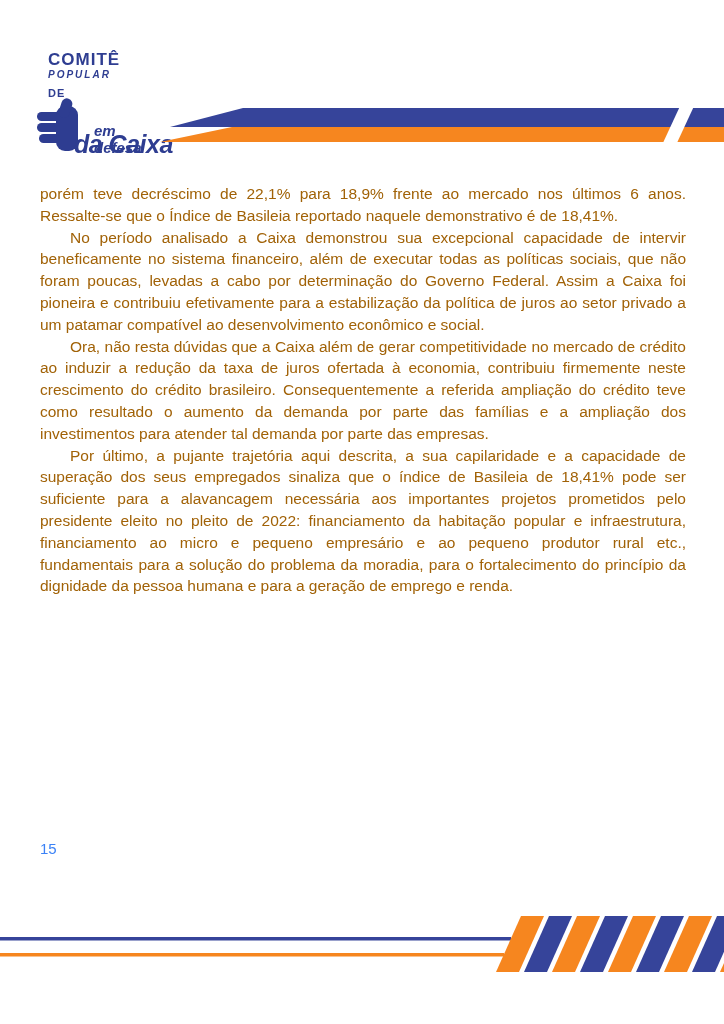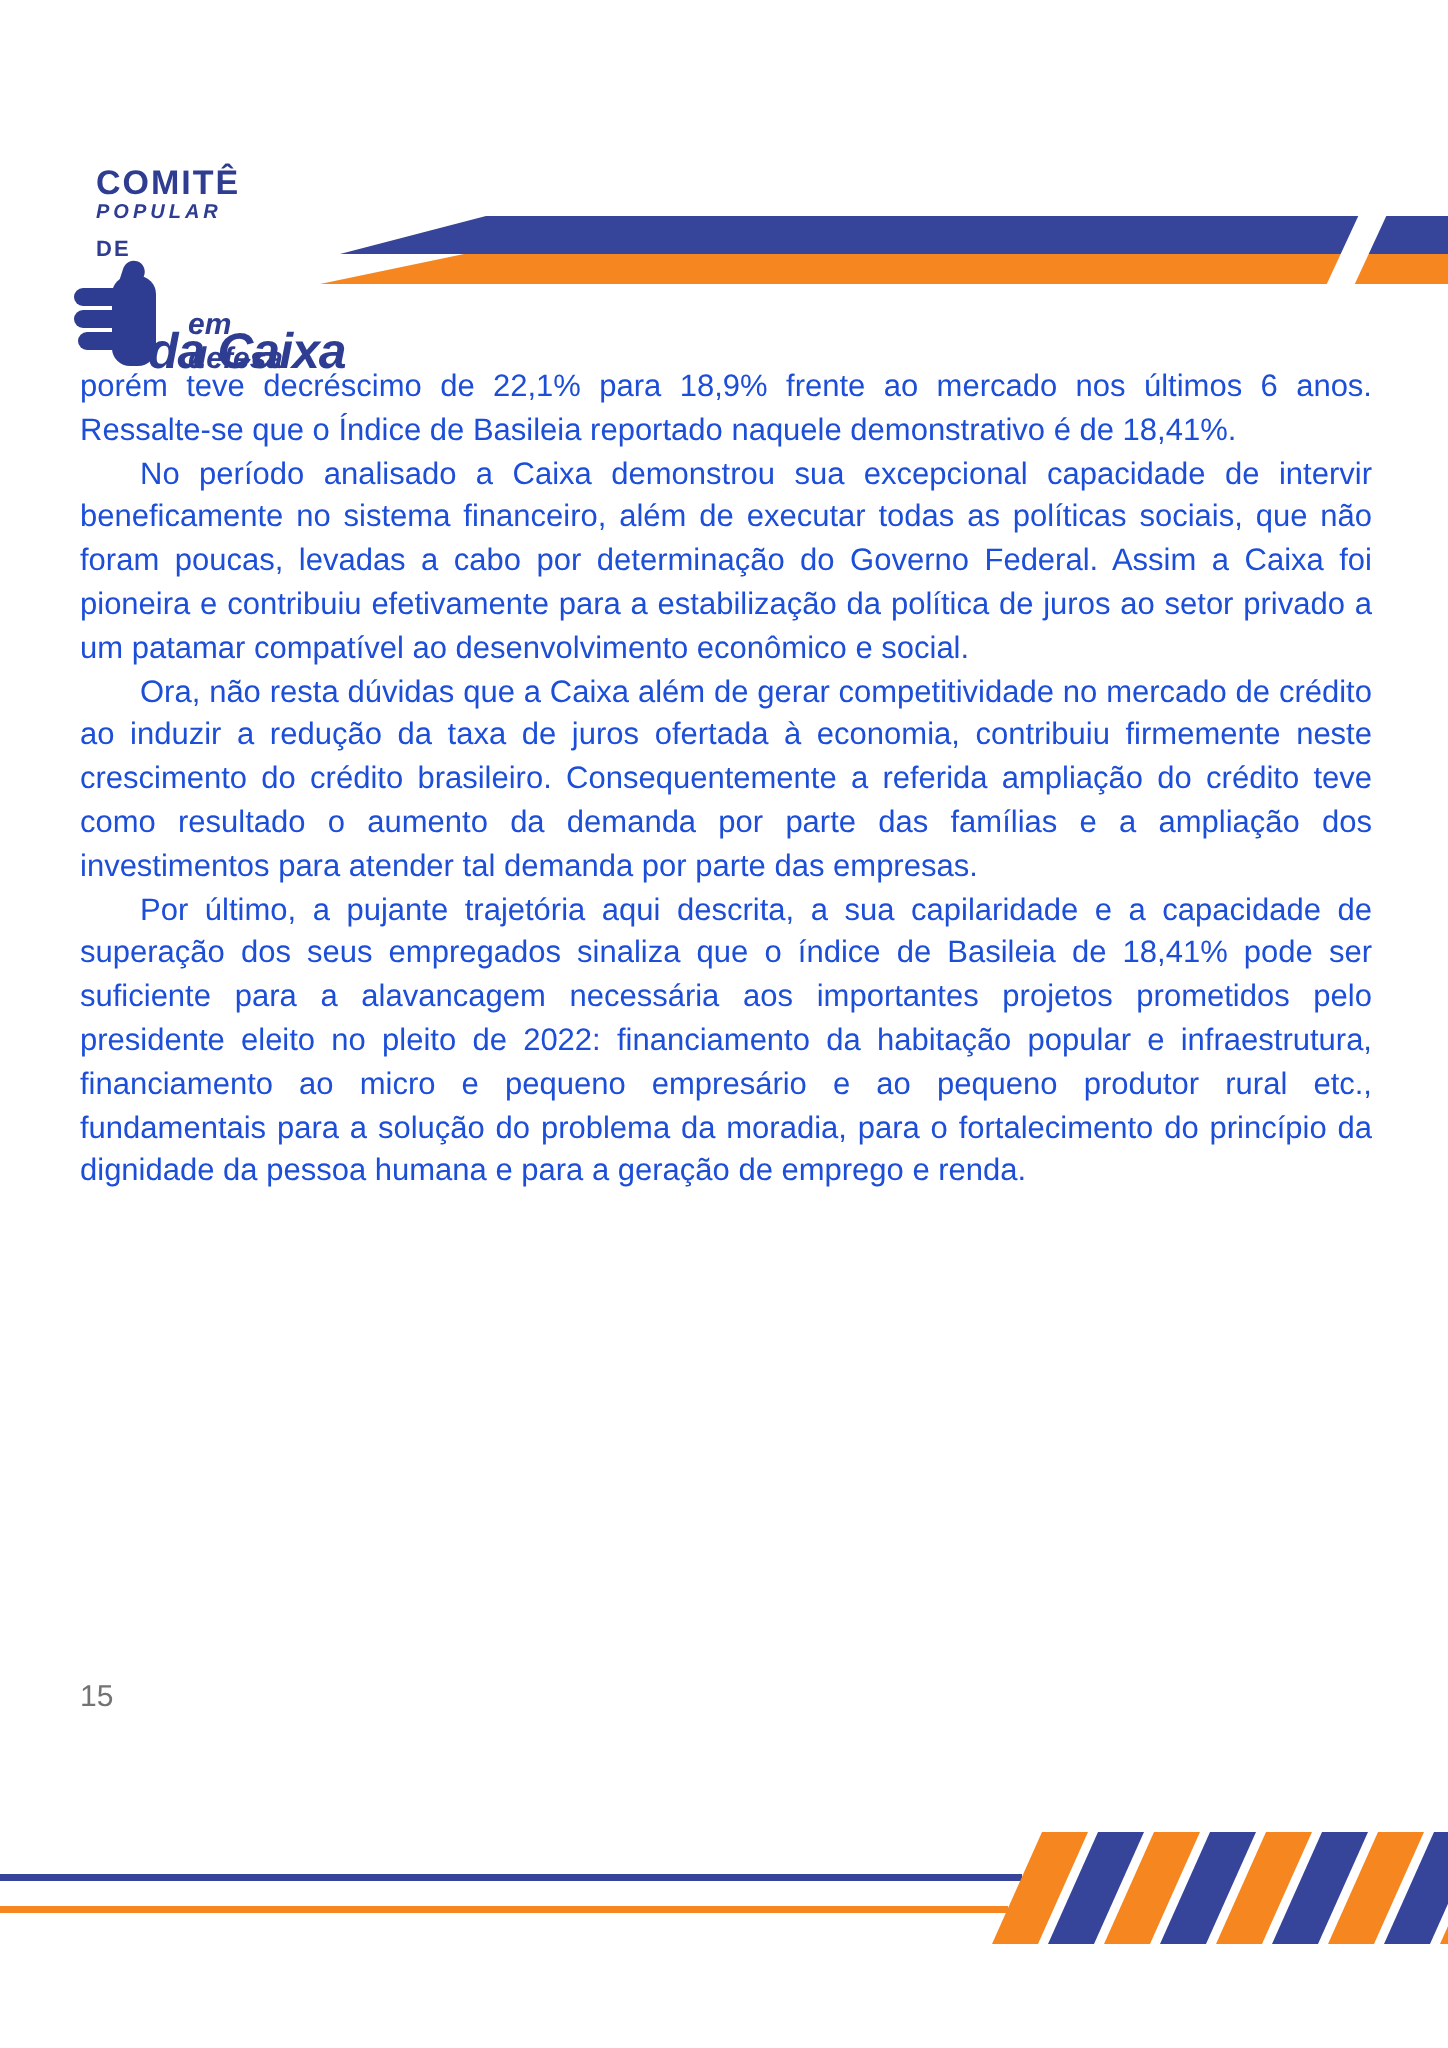--- a/index.html
+++ b/index.html
@@ -6,45 +6,45 @@
   .page {
     position:relative;
     width:724px; height:1024px;
     margin:0 auto;
     background:#ffffff;
     overflow:hidden;
     font-family:"Liberation Sans", sans-serif;
   }
 
   
-  .logo { position:absolute; left:36px; top:80px; width:120px; height:108px; color:#2e3d91; }
+  .logo { position:absolute; left:36px; top:48px; width:120px; height:108px; color:#2e3d91; }
   .logo-l1 { position:absolute; left:12px; top:2px;  font-size:17px;  font-weight:900; letter-spacing:1px; }
   .logo-l2 { position:absolute; left:12px; top:21px; font-size:10px; font-weight:900; letter-spacing:2px;font-style:italic; }
   .logo-de { position:absolute; left:12px; top:39px; font-size:11px;  font-weight:900; letter-spacing:1px; }
   .logo-luta { position:absolute; left:33px; top:31px; font-size:31px; font-weight:900; letter-spacing:0.5px; }
   .logo-star { position:absolute; left:96px; top:37px; font-size:9px; color:#ffffff; }
   .logo-fist { position:absolute; left:0px;  top:50px; }
   .logo-tag   { position:absolute; left:58px; top:74px; font-size:15px; font-weight:700; font-style:italic; }
   .logo-brand { position:absolute; left:38px; top:82px; font-size:25px; font-weight:900; font-style:italic; letter-spacing:-0.5px; white-space:nowrap;text-align:right; }
 
   
   .header-stripes { position:absolute; left:0; top:85px; }
   .footer-stripes { position:absolute; left:0; top:900px; }
 
   
   .bodytext {
     position:absolute; left:40px; top:183px; width:646px;
-    color:#1d4ed8; font-size:15.5px; line-height:21.8px;
+    color:#a16207; font-size:15.5px; line-height:21.8px;
     text-align:justify;
   }
   .para { margin:0; }
   .para.indent { text-indent:30px; }
 
   
-  .page-number { position:absolute; left:40px; top:840px; font-size:15px; color:#737373; }
+  .page-number { position:absolute; left:40px; top:840px; font-size:15px; color:#3b82f6; }
 </style>
 </head>
 <body>
 
 <div class="page">
 
   <div class="logo">
     <div class="logo-l1">COMITÊ</div>
     <div class="logo-l2">POPULAR</div>
     <div class="logo-de">DE</div>

